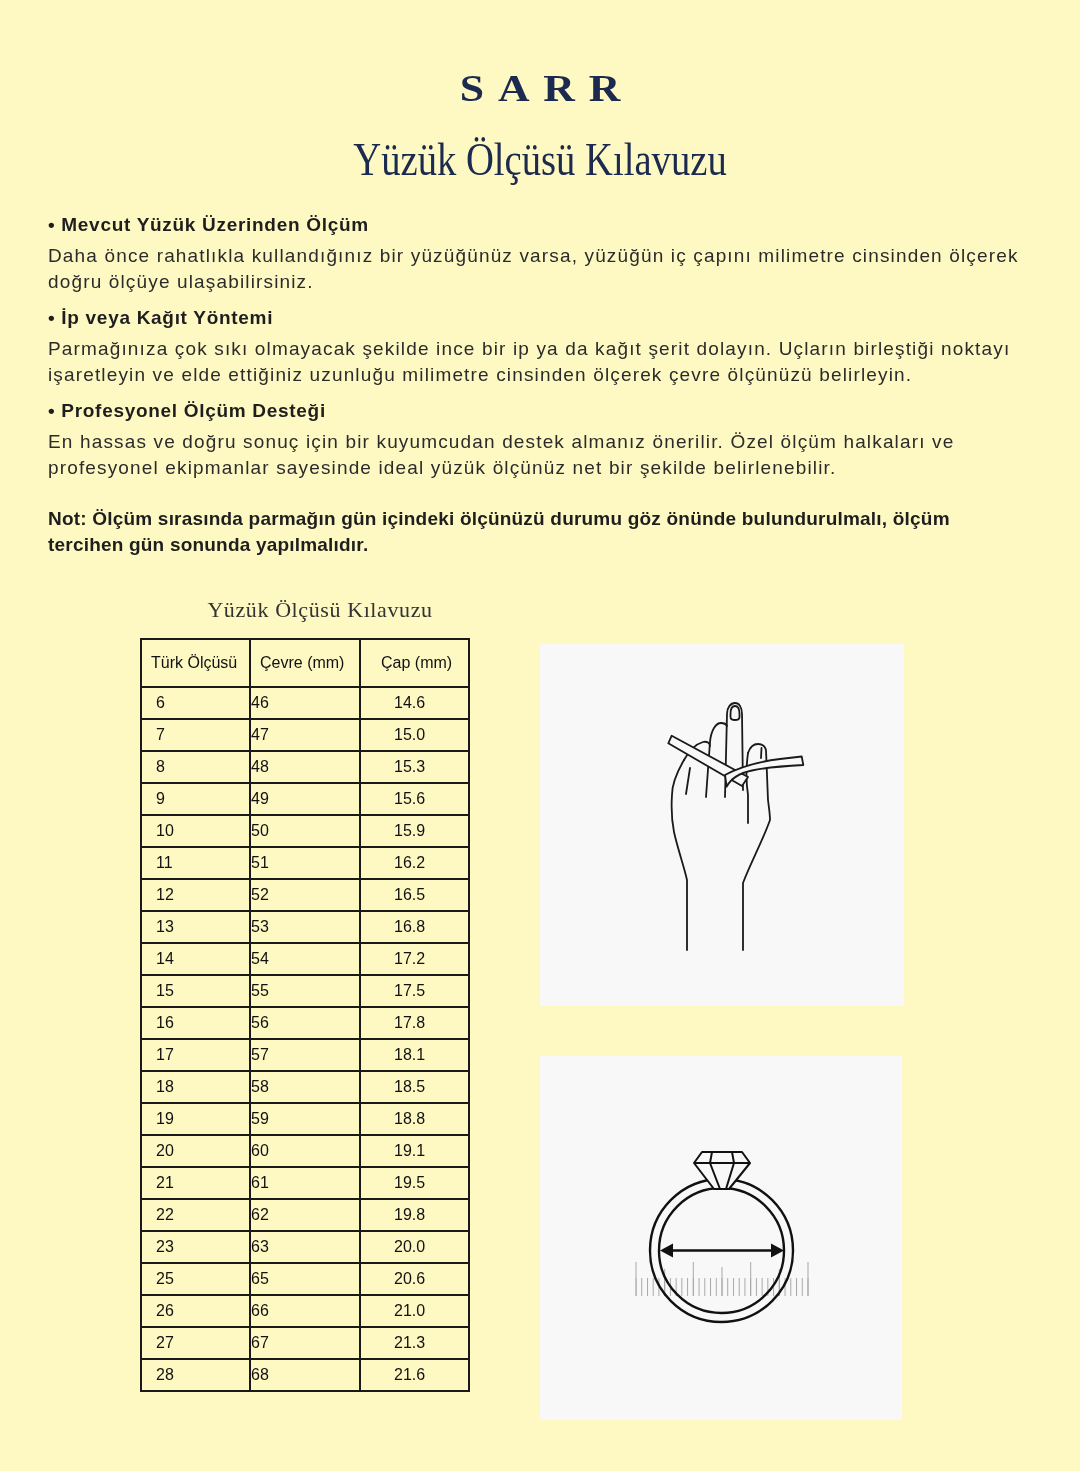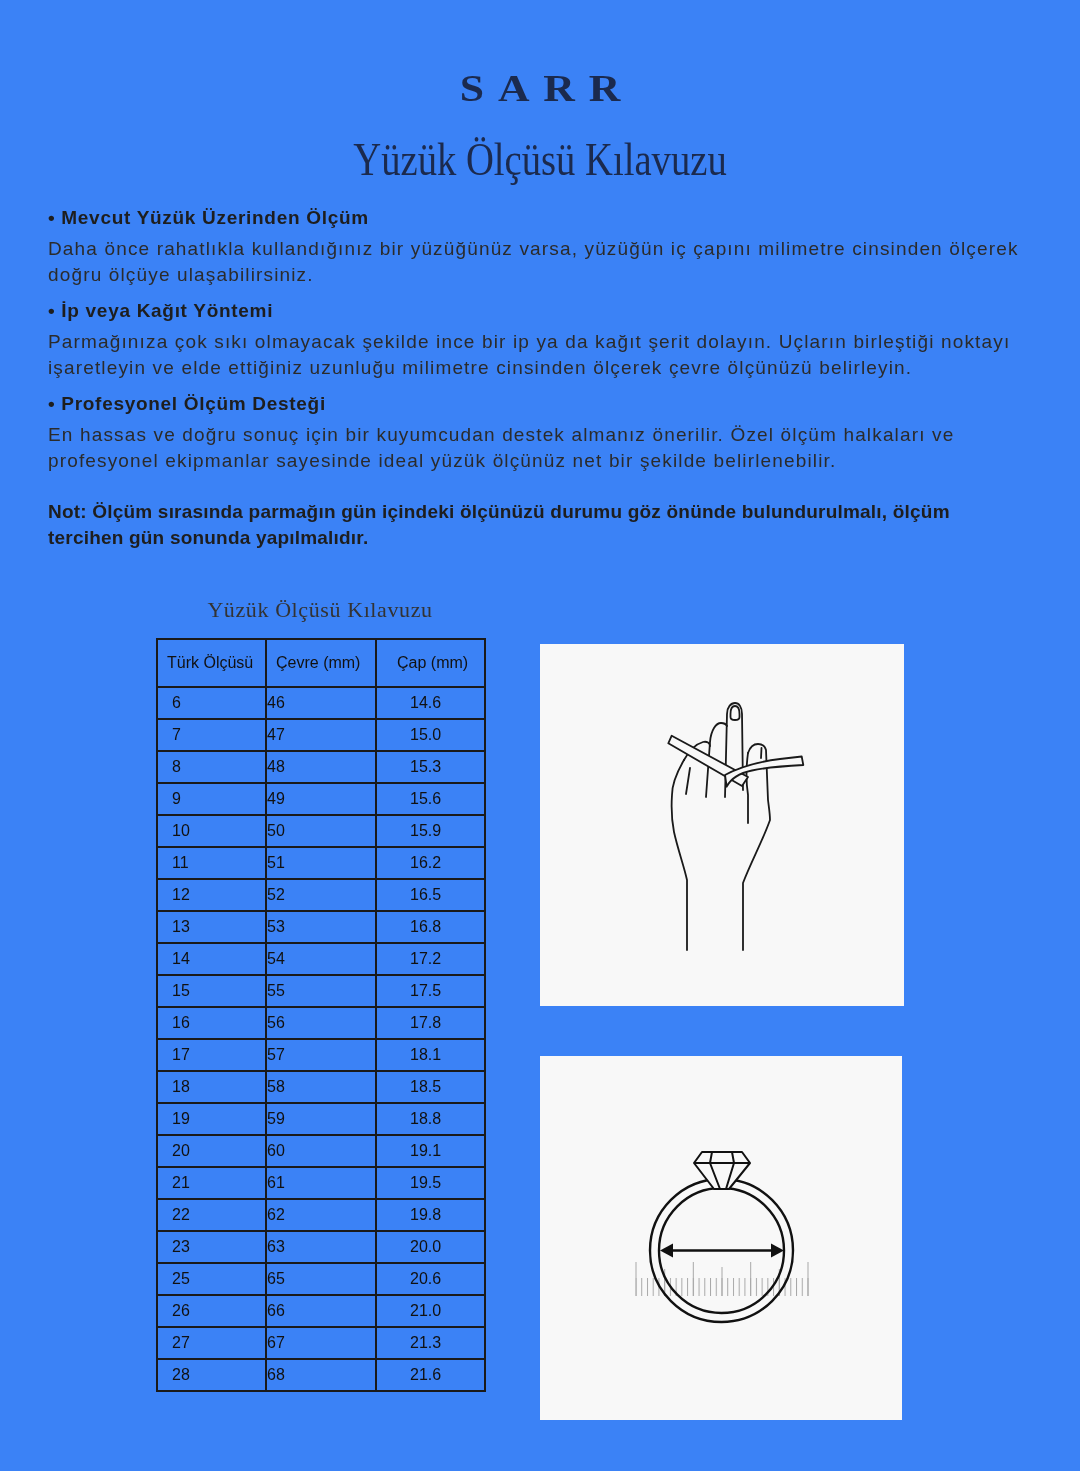--- a/index.html
+++ b/index.html
@@ -1,20 +1,20 @@
 <!DOCTYPE html>
 <html><head>
 <meta charset="utf-8">
 <style>
   html, body { margin: 0; padding: 0; background: #ffffff; }
   .page {
     position: relative;
     width: 1080px;
     height: 1471px;
-    background: #3b82f6;
+    background: #fef9c3;
     overflow: hidden;
     font-family: "Liberation Sans", sans-serif;
     color: #222222;
   }
   
   .logo {
     position: absolute;
     top: 66px; left: 0; width: 1080px;
     text-align: center;
     font-family: "Liberation Serif", serif;
@@ -35,21 +35,21 @@
     font-size: 46px;
     line-height: 52px;
     color: #1b2a4e;
     transform: scaleX(0.84);
     transform-origin: 540px 50%;
     white-space: nowrap;
   }
   
   .guide {
     position: absolute;
-    top: 205px; left: 48px;
+    top: 212px; left: 48px;
     width: 1000px;
   }
   .section { margin-bottom: 10px; }
   .section-heading {
     font-weight: bold;
     font-size: 19px;
     line-height: 26px;
     letter-spacing: 0.7px;
     color: #1e1e1e;
     white-space: nowrap;
@@ -78,21 +78,21 @@
     text-align: center;
     font-family: "Liberation Serif", serif;
     font-size: 22px;
     line-height: 26px;
     letter-spacing: 0.6px;
     color: #333333;
     white-space: nowrap;
   }
   .size-table {
     position: absolute;
-    top: 638px; left: 156px;
+    top: 638px; left: 140px;
     width: 328px;
     border-collapse: collapse;
     table-layout: fixed;
     border: 2px solid #1a1a1a;
   }
   .size-table col.c1 { width: 109px; }
   .size-table col.c2 { width: 110px; }
   .size-table col.c3 { width: 109px; }
   .size-table th, .size-table td {
     border: 2px solid #1a1a1a;

